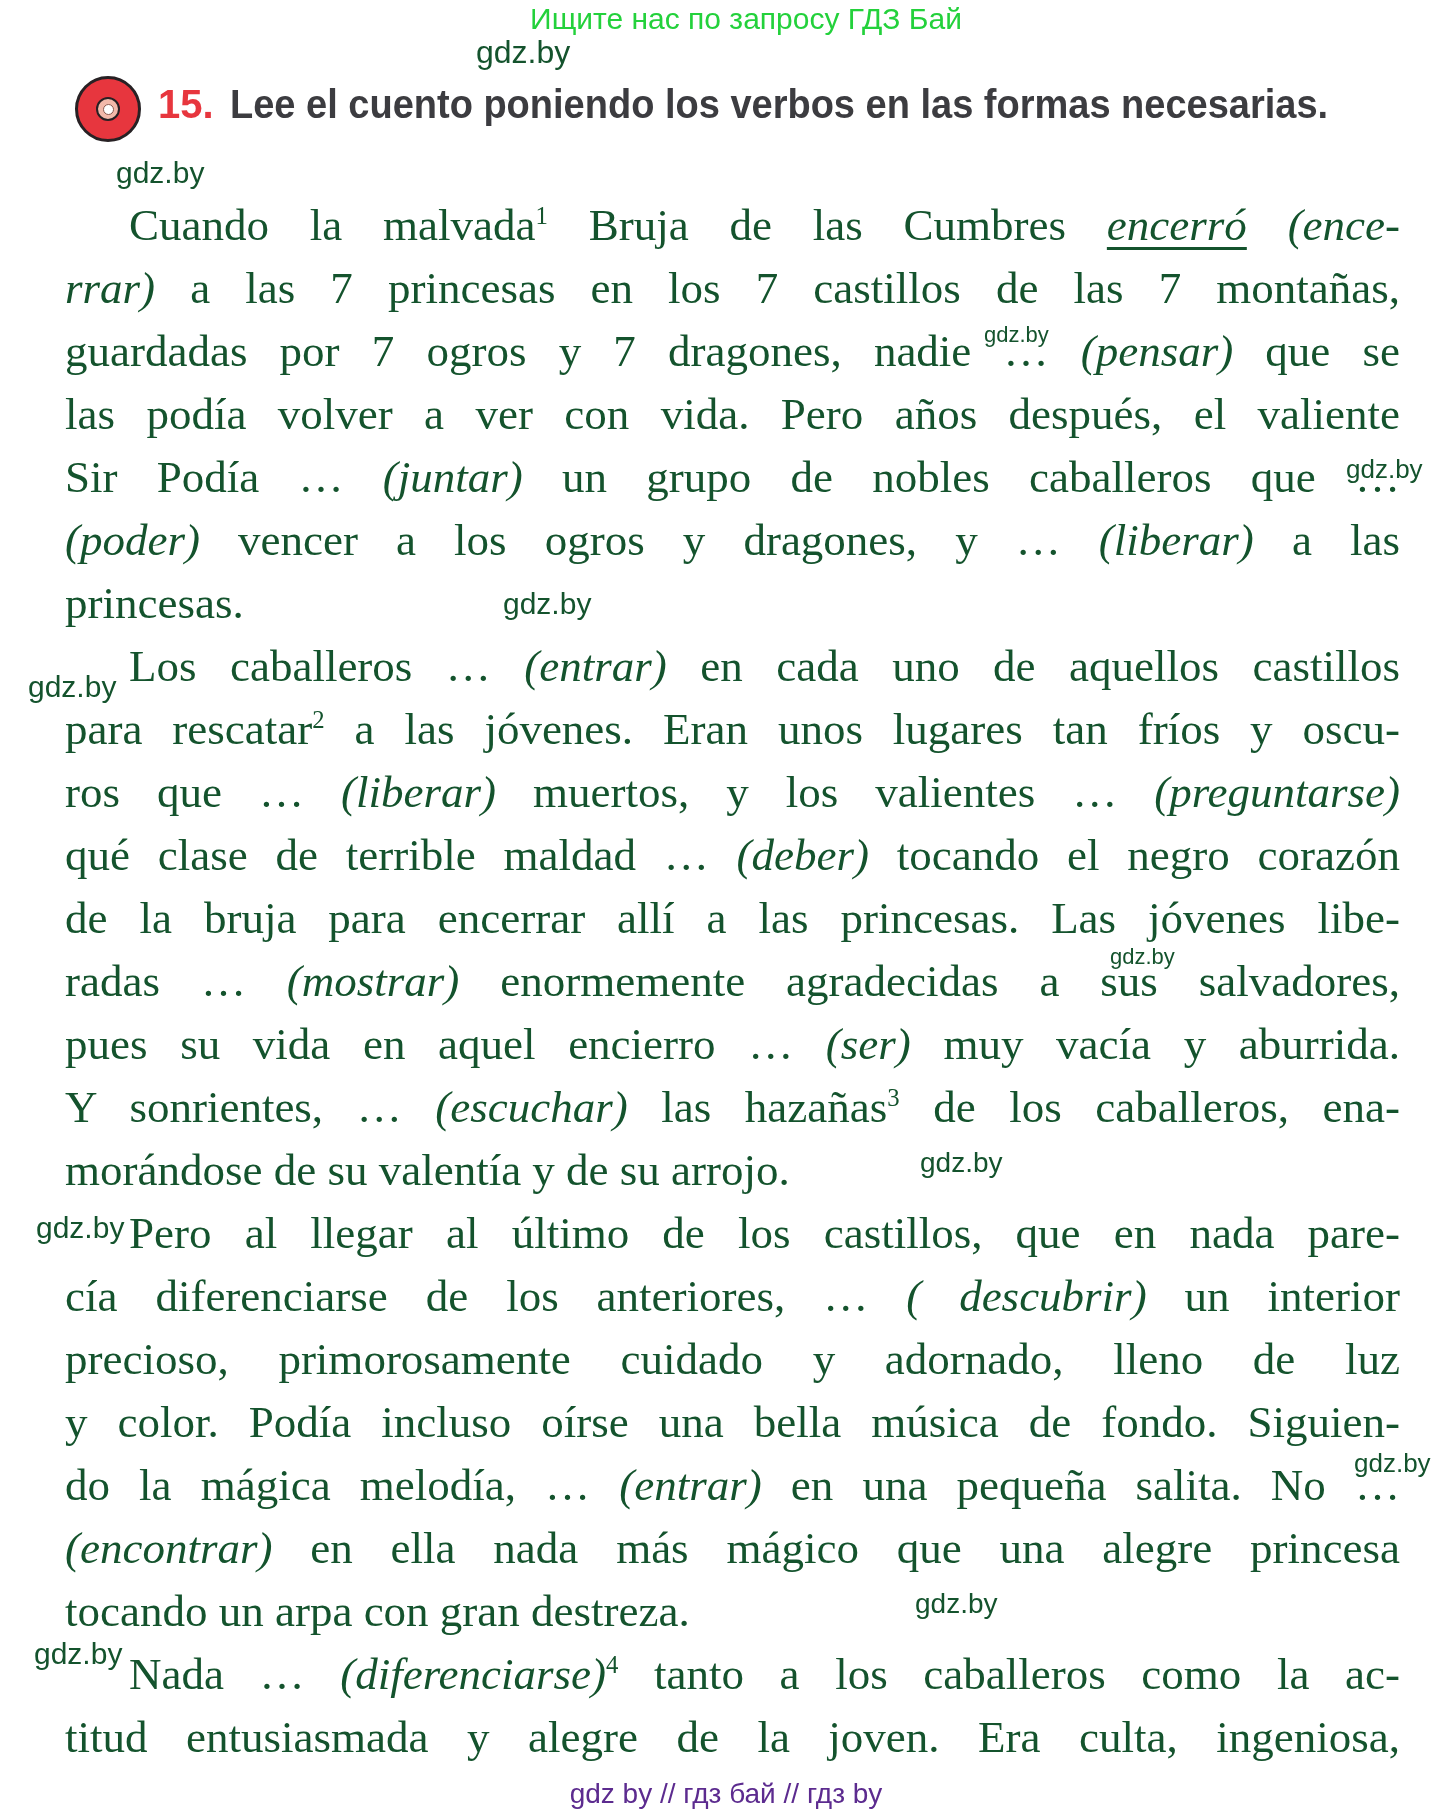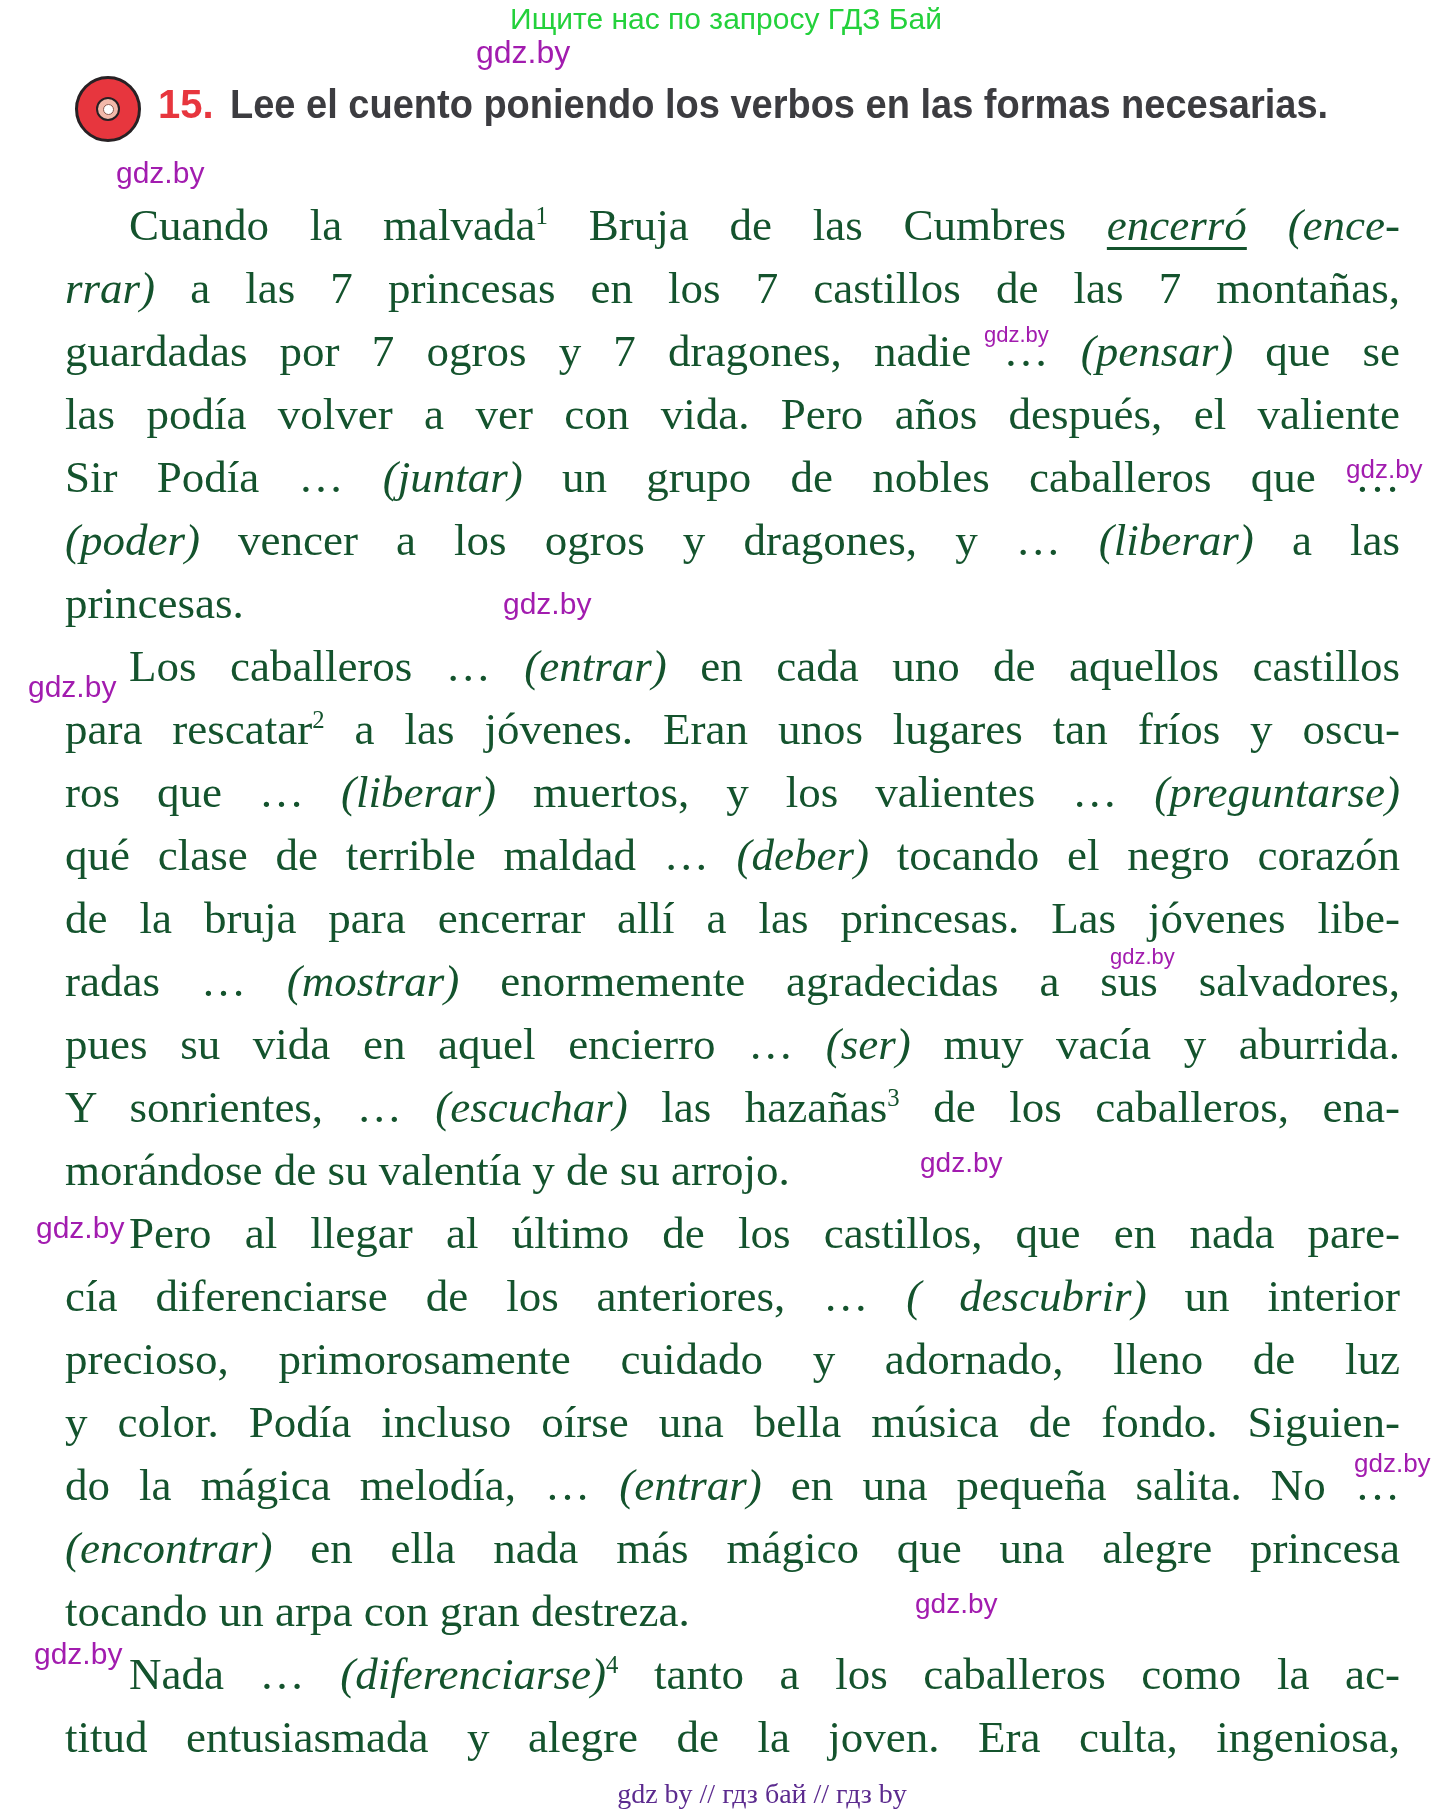--- a/index.html
+++ b/index.html
@@ -6,21 +6,21 @@
   .page{
     position:relative;width:1452px;height:1811px;background:#ffffff;
     overflow:hidden;font-family:"Liberation Serif",serif;color:#343434;
   }
   .promo{
     position:absolute;top:2px;left:50%;transform:translateX(-50%);
     font-family:"Liberation Sans",sans-serif;font-size:30px;font-weight:400;
     white-space:nowrap;
   }
   .wm{
-    position:absolute;font-family:"Liberation Sans",sans-serif;color:#a21caf;
+    position:absolute;font-family:"Liberation Sans",sans-serif;color:#14532d;
     white-space:nowrap;line-height:1;
   }
   .ex-row{position:absolute;left:0;top:76px;width:1452px;height:90px;}
   .disc{
     position:absolute;left:75px;top:0;width:66px;height:66px;border-radius:50%;
     border:3px solid #272124;box-sizing:border-box;
     display:flex;align-items:center;justify-content:center;
   }
   .disc-ring{
     width:24px;height:24px;border-radius:50%;border:2px solid #272124;
@@ -41,29 +41,29 @@
     font-size:45px;line-height:63px;
   }
   .line{height:63px;white-space:nowrap;}
   .line.just{white-space:normal;text-align:justify;text-align-last:justify;}
   .line.first{text-indent:64px;}
   .it{font-style:italic;}
   .u{text-decoration:underline;text-decoration-thickness:3px;text-underline-offset:7px;}
   .line sup{font-size:55%;line-height:0;vertical-align:super;}
   .footer{
     position:absolute;top:1778px;left:50%;transform:translateX(-50%);
-    font-family:Liberation Serif, serif;font-size:28px;white-space:nowrap;margin-left:36px;
+    font-family:Liberation Sans, sans-serif;font-size:28px;white-space:nowrap;
   }
 </style>
 </head>
 <body>
 
 <div class="page">
 
-  <div class="promo" style="color: rgb(35, 209, 59);">Ищите нас по запросу ГДЗ Бай</div>
+  <div class="promo" style="color: rgb(35, 209, 59); margin-left: 20px;">Ищите нас по запросу ГДЗ Бай</div>
 
   <div class="ex-row">
     <div class="disc" style="background: rgb(231, 54, 62);">
       <div class="disc-ring" style="background: rgb(242, 185, 170);">
         <div class="disc-hole"></div>
       </div>
     </div>
     <div class="ex-num" style="color: rgb(231, 54, 62);">15.</div>
     <div class="ex-title">Lee el cuento poniendo los verbos en las formas necesarias.</div>
   </div>

